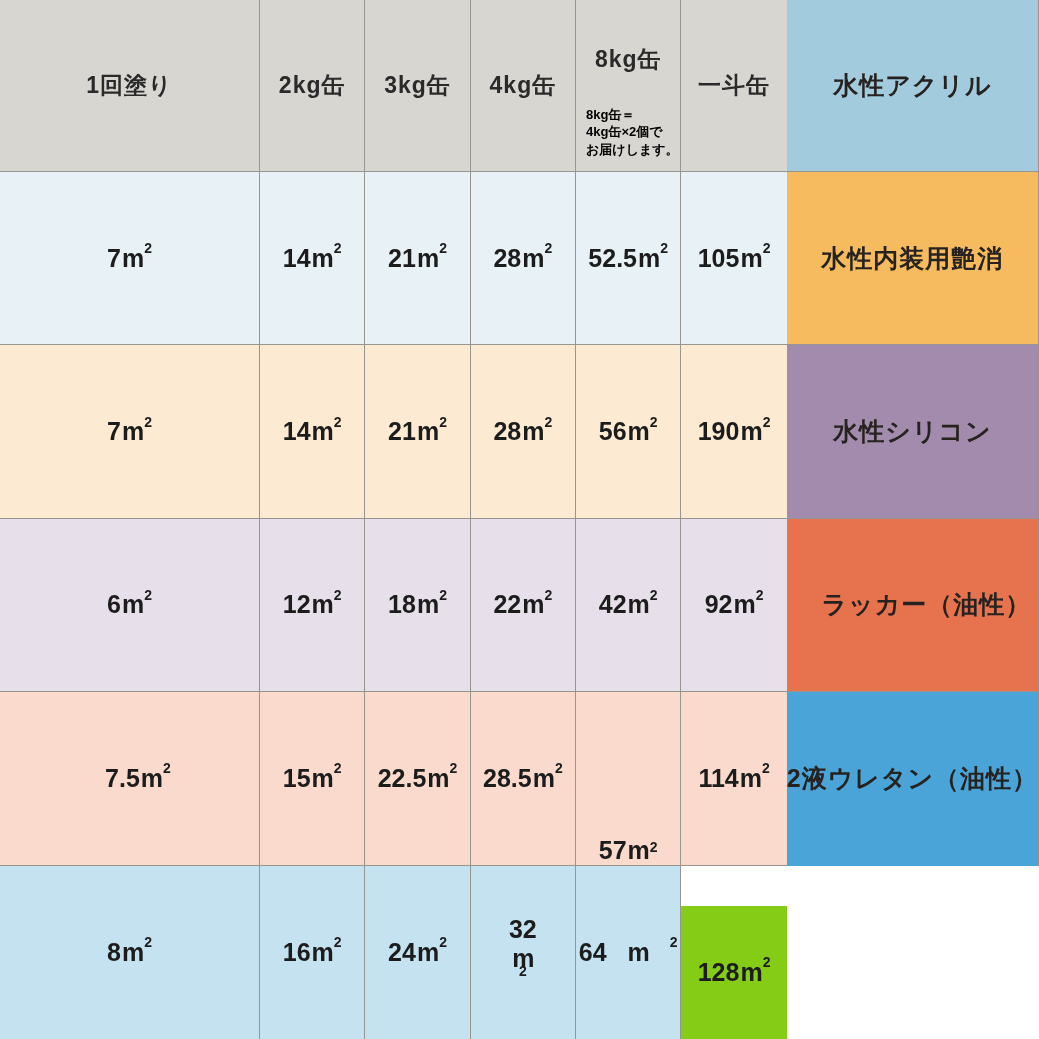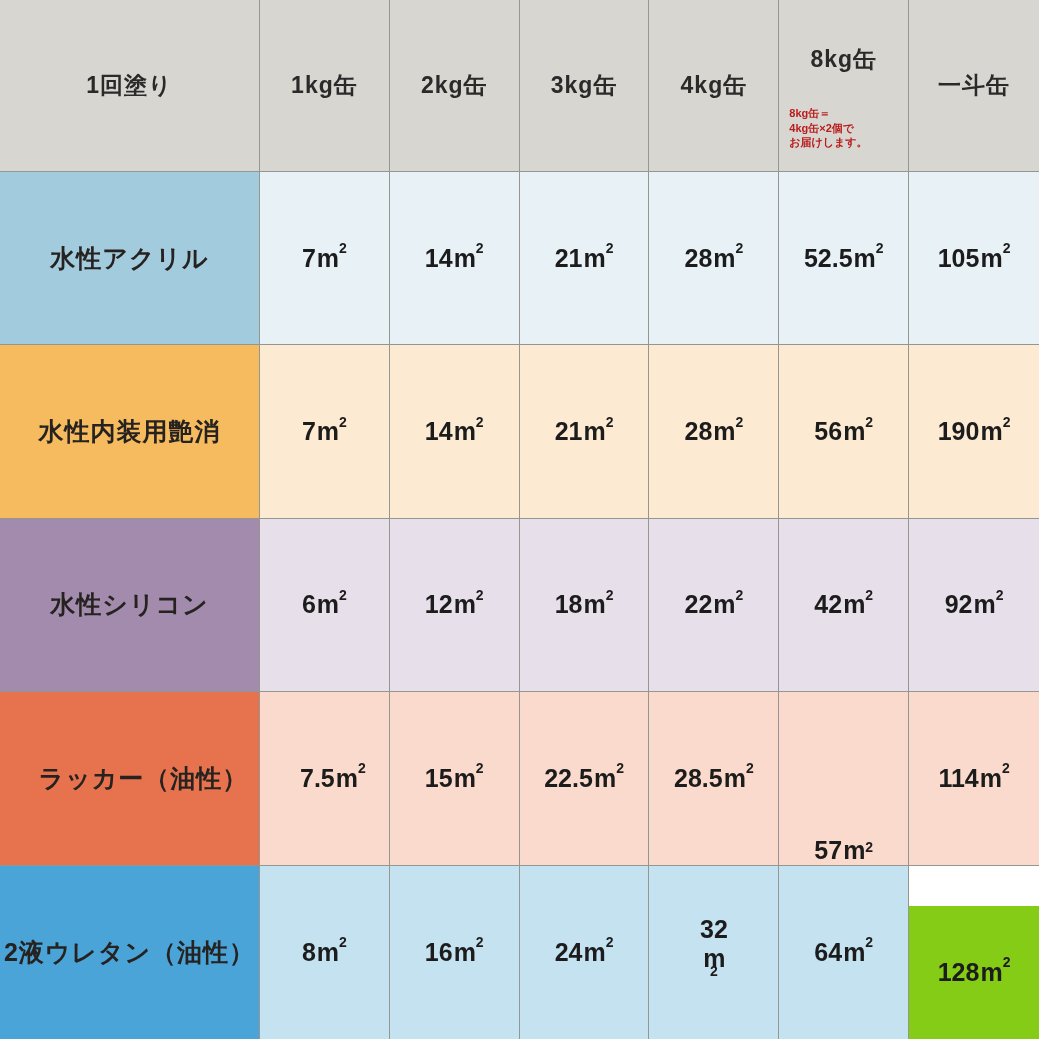--- a/index.html
+++ b/index.html
@@ -18,42 +18,39 @@
     border-bottom:1px solid var(--grid);
     position:relative;
     font-weight:bold;
   }
   .c-last{border-right:none;}
   .r-last{border-bottom:none;}
 
   .hcell{background:var(--header-bg);font-size:23px;letter-spacing:1px;}
   .hnote{
     position:absolute;left:10px;top:106px;
-    font-size:11px;line-height:1.34;letter-spacing:0;
-    text-align:left;font-weight:bold;color:#b91c1c;
+    font-size:13px;line-height:1.34;letter-spacing:0;
+    text-align:left;font-weight:bold;color:#000000;
   }
   .hnote div{white-space:nowrap;}
 
   .lbl{background:var(--label-bg);font-size:25px;letter-spacing:1px;color:#262220;white-space:nowrap;}
   .vcell{background:var(--cell-bg);font-size:25px;color:#1c1c1c;}
   .unit-base{margin-left:1px;}
   .unit-sup{font-size:14px;position:relative;top:-10px;left:0px;}
 </style>
 </head>
 <body>
 
 <div class="grid">
 
   <div class="cell hcell">
       <span>1回塗り</span>
     </div>
   <div class="cell hcell">
-      <span>1kg缶</span>
-    </div>
-  <div class="cell hcell">
       <span>2kg缶</span>
     </div>
   <div class="cell hcell">
       <span>3kg缶</span>
     </div>
   <div class="cell hcell">
       <span>4kg缶</span>
     </div>
   <div class="cell hcell">
     <span style="position:relative;top:-26px;">8kg缶</span>
@@ -219,21 +216,21 @@
   <div class="cell vcell r-last" style="background: rgb(197, 226, 241);">
       <span>24</span>
       <span class="unit-base">m</span>
       <span class="unit-sup">2</span>
     </div>
   <div class="cell vcell r-last" style="background: rgb(197, 226, 241); flex-direction: column;">
       <span>32</span>
       <span class="unit-base">m</span>
       <span class="unit-sup">2</span>
     </div>
-  <div class="cell vcell r-last" style="background: rgb(197, 226, 241);">
+  <div class="cell vcell r-last" style="background: rgb(197, 226, 241); gap: 20px;">
       <span>64</span>
       <span class="unit-base">m</span>
       <span class="unit-sup">2</span>
     </div>
   <div class="cell vcell c-last r-last" style="background: #84cc16; margin-top: 40px;">
       <span>128</span>
       <span class="unit-base">m</span>
       <span class="unit-sup">2</span>
     </div>
 

